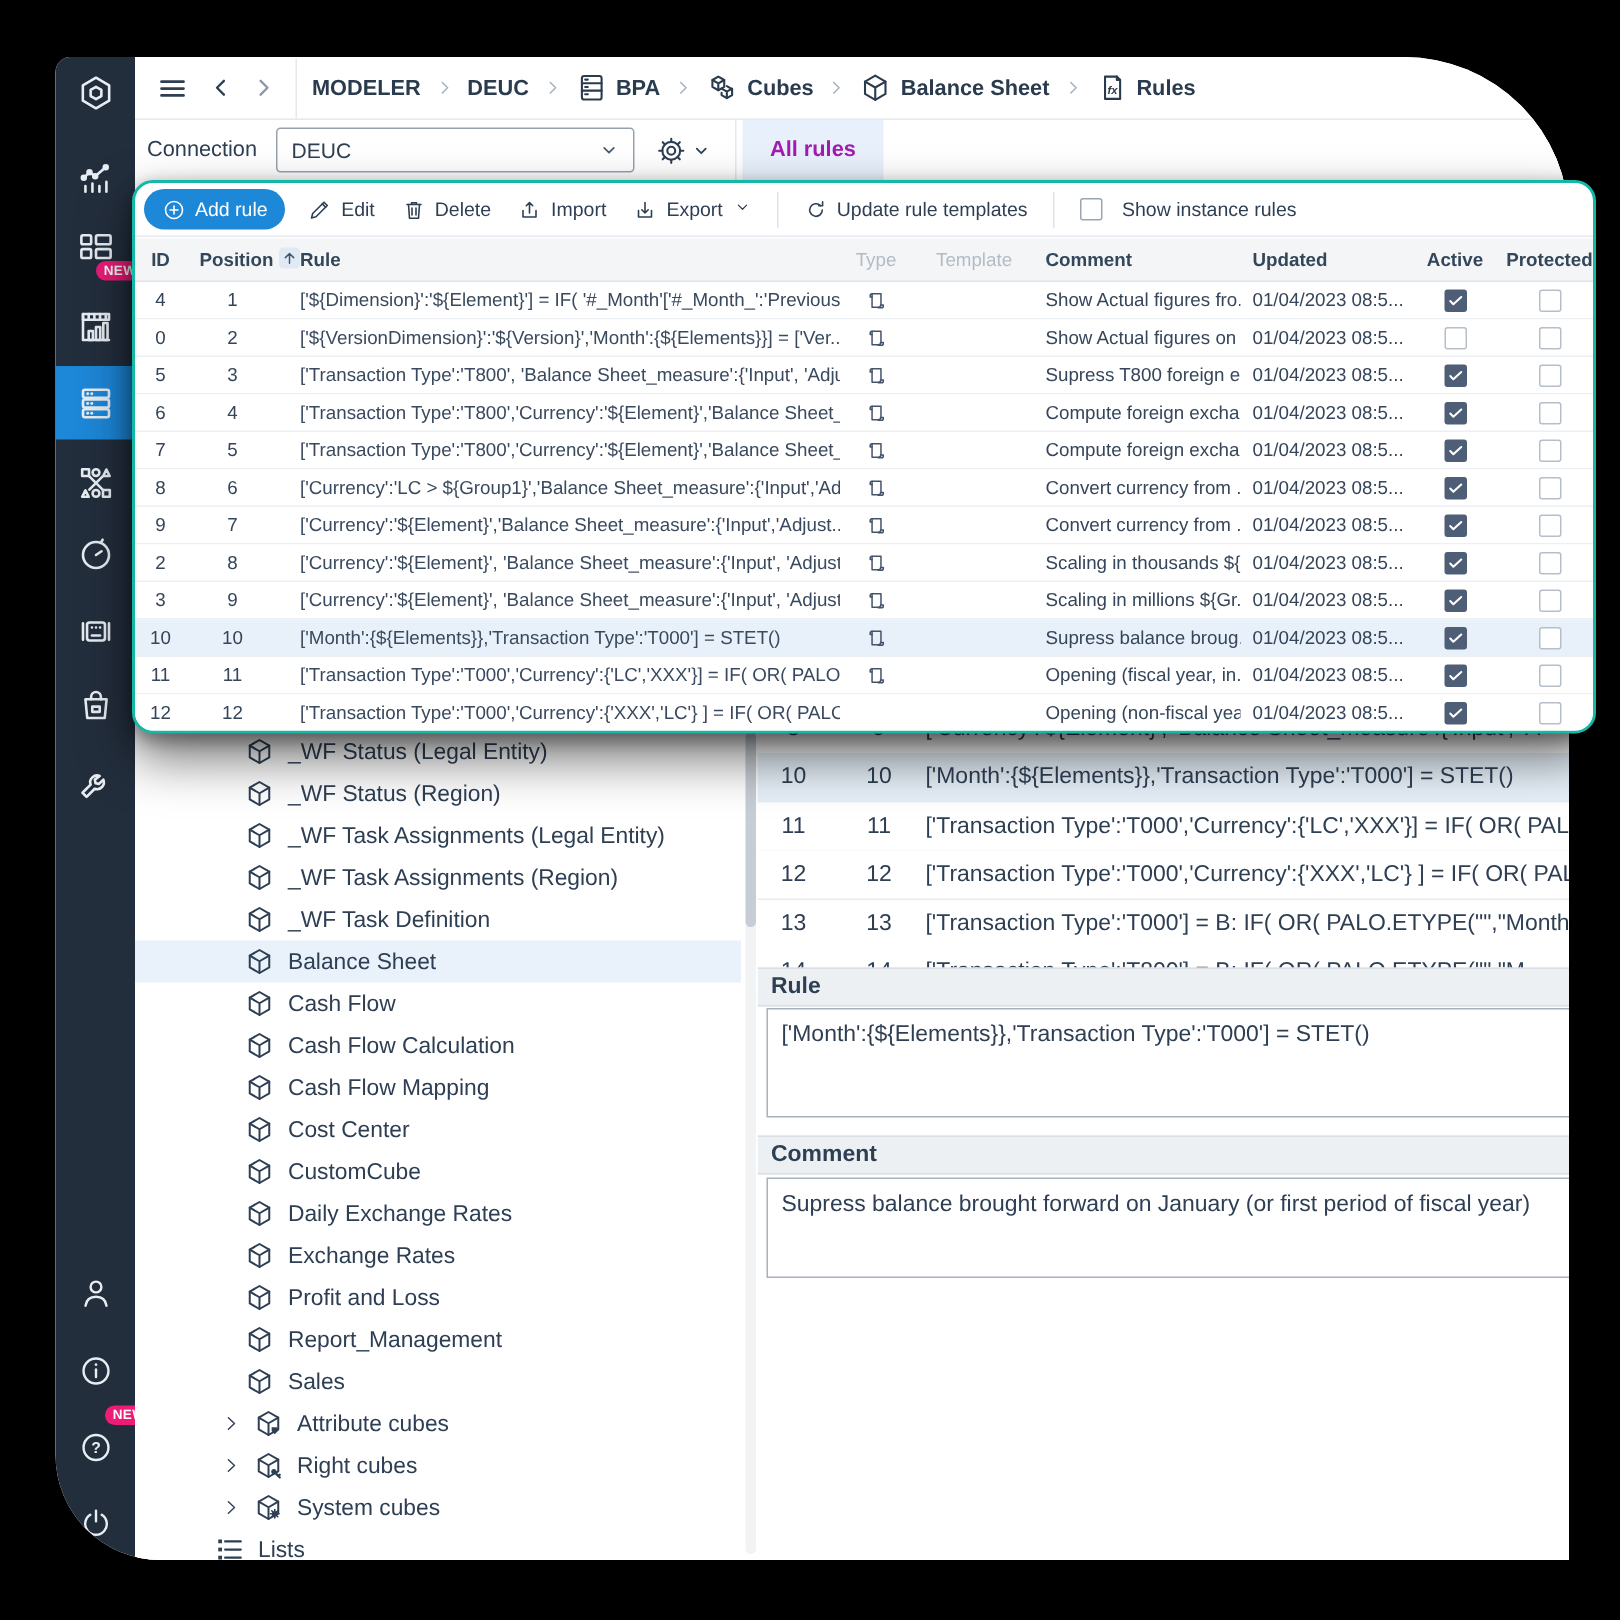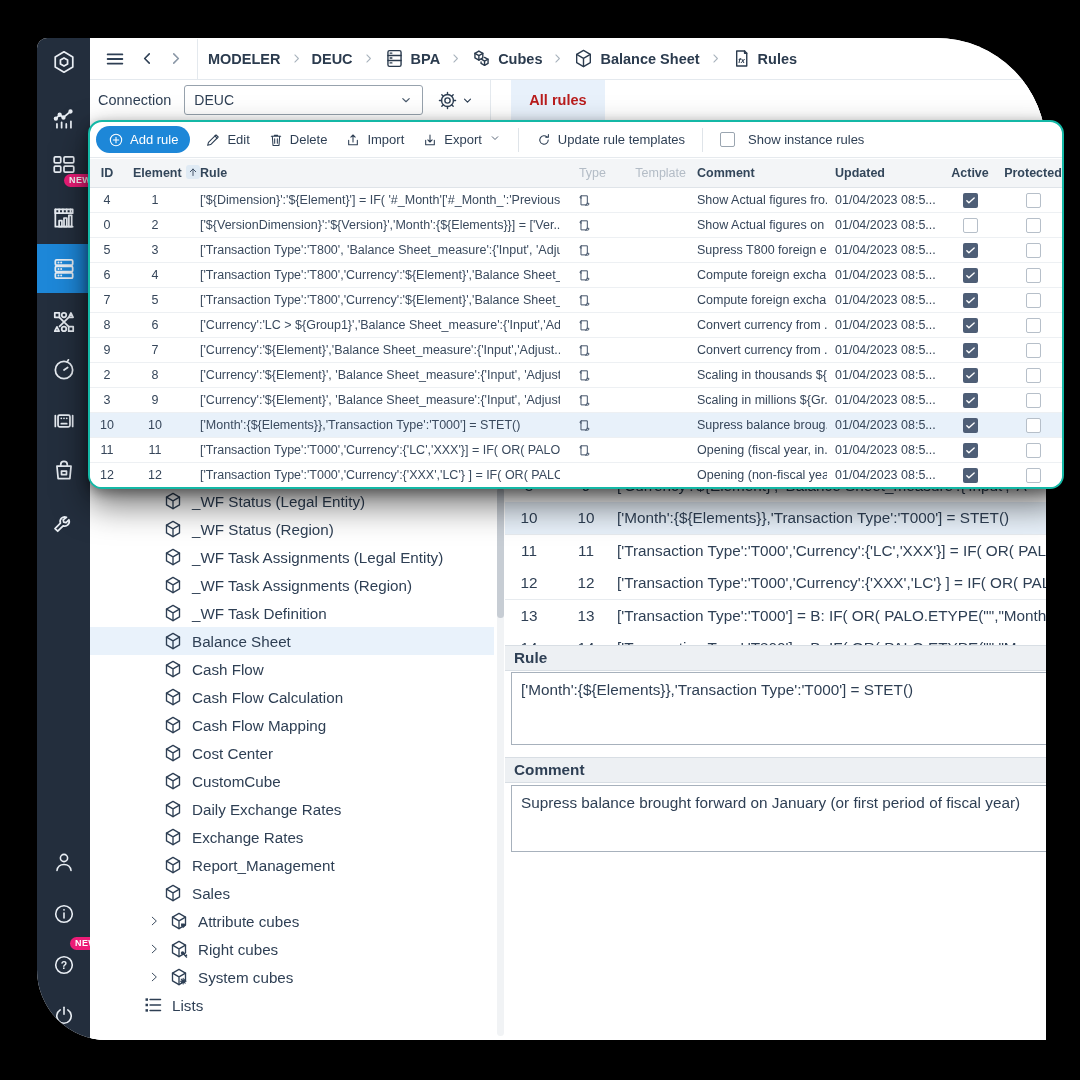--- a/index.html
+++ b/index.html
@@ -30,22 +30,22 @@
   
   .conn-bar{position:absolute;top:42px;left:0;right:0;height:40px;display:flex;align-items:center;background:#fff;}
   .conn-label{margin-left:8px;font-size:14.5px;color:#2e3f54;}
   .conn-select{margin-left:13px;width:239px;height:30px;border:1px solid #97a2ad;border-radius:3px;
     display:flex;align-items:center;justify-content:space-between;padding:0 9px;font-size:14px;color:#2e3f54;background:#fff;}
   .conn-select svg{width:14px;height:14px;color:#4a5a6c;}
   .conn-gear{margin-left:14px;display:flex;align-items:center;gap:3px;color:#2e3f54;}
   .conn-gear svg.g{width:21px;height:21px;}
   .conn-gear svg.ch{width:13px;height:13px;}
   .conn-div{width:1px;height:40px;background:#e4e9ee;margin-left:16px;}
-  .conn-tab{margin-left:20px;height:40px;padding:0 18px;display:flex;align-items:center;
-    background:#e8f1fb;color:#b91c1c;font-size:14.5px;font-weight:600;}
+  .conn-tab{margin-left:4px;height:40px;padding:0 18px;display:flex;align-items:center;
+    background:#e8f1fb;color:#a21caf;font-size:14.5px;font-weight:600;}
   
   .content{position:absolute;top:82px;left:0;right:0;bottom:0;}
   .tree-pane{position:absolute;left:0;top:0;bottom:0;width:407px;background:#fff;overflow:hidden;}
   .tree-list{position:absolute;left:0;right:3px;top:367px;}
   .tree-item{height:28px;display:flex;align-items:center;font-size:15.2px;color:#2e3f54;padding-left:73px;position:relative;}
   .tree-item.sel{background:#e9f2fb;}
   .tree-item svg.cube{width:20px;height:20px;margin-right:9px;flex:0 0 auto;color:#2e3f54;}
   .tree-item .tchev{position:absolute;left:57px;width:14px;height:14px;color:#2e3f54;}
   .tree-item.exp{padding-left:79px;}
   .tree-item.flat{padding-left:53px;}
@@ -74,21 +74,21 @@
   .tbtn svg{width:16px;height:16px;}
   .tbtn.primary{background:#1d87d8;color:#fff;border-radius:14px;padding:0 12px;margin-right:6px;}
   .tbtn .chsm{width:12px;height:12px;margin-left:1px;}
   .tdiv{width:1px;height:24px;background:#dfe4e9;margin:0 8px;}
   .tchk{width:15px;height:15px;border:1.5px solid #9aa5b0;border-radius:2px;background:#fff;margin-right:7px;flex:0 0 auto;}
   
   .phead{position:absolute;top:37px;left:0;right:0;height:29px;background:#f3f5f7;border-bottom:1px solid #dfe4e9;}
   .pc{position:absolute;top:0;height:100%;display:flex;align-items:center;white-space:nowrap;overflow:hidden;
     font-size:12.5px;color:#33465a;}
   .phead .pc{font-weight:600;}
-  .phead .dim{color:#b3bcc6;font-weight:400;justify-content:flex-end;}
+  .phead .dim{color:#b3bcc6;font-weight:400;}
   .c-id{left:4px;width:26px;justify-content:center;}
   .c-pos{left:47px;width:36px;justify-content:center;}
   .c-pos-h{left:43px;width:76px;}
   .c-rule{left:110px;right:502px;}
   .c-type{left:472px;width:44px;justify-content:center;}
   .c-template{left:534px;width:62px;}
   .c-comment{left:607px;width:130px;}
   .c-updated{left:745px;width:112px;}
   .c-active{left:850px;width:60px;justify-content:center;}
   .c-protected{left:912px;width:62px;justify-content:center;}
@@ -457,20 +457,29 @@
                 </span>
                 <span>Exchange Rates</span>
               </div>
               <div class="tree-item">
                 <span style="display: flex;">
                   <svg class="cube" viewBox="0 0 24 24" fill="none" stroke="currentColor" stroke-width="1.6" stroke-linecap="round" stroke-linejoin="round">
                     <path d="M12 2.8l7.8 4.5v9.4L12 21.2l-7.8-4.5V7.3z"></path>
                     <path d="M4.2 7.3l7.8 4.5 7.8-4.5M12 11.8v9.4"></path>
                   </svg>
                 </span>
+                <span>Profit and Loss</span>
+              </div>
+              <div class="tree-item">
+                <span style="display: flex;">
+                  <svg class="cube" viewBox="0 0 24 24" fill="none" stroke="currentColor" stroke-width="1.6" stroke-linecap="round" stroke-linejoin="round">
+                    <path d="M12 2.8l7.8 4.5v9.4L12 21.2l-7.8-4.5V7.3z"></path>
+                    <path d="M4.2 7.3l7.8 4.5 7.8-4.5M12 11.8v9.4"></path>
+                  </svg>
+                </span>
                 <span>Report_Management</span>
               </div>
               <div class="tree-item">
                 <span style="display: flex;">
                   <svg class="cube" viewBox="0 0 24 24" fill="none" stroke="currentColor" stroke-width="1.6" stroke-linecap="round" stroke-linejoin="round">
                     <path d="M12 2.8l7.8 4.5v9.4L12 21.2l-7.8-4.5V7.3z"></path>
                     <path d="M4.2 7.3l7.8 4.5 7.8-4.5M12 11.8v9.4"></path>
                   </svg>
                 </span>
                 <span>Sales</span>
@@ -632,21 +641,21 @@
         <div class="tbtn">
           <span class="tchk"></span>
           <span>Show instance rules</span>
         </div>
       </div>
     <div class="phead" id="popup-head">
         <div class="pc c-id">
           <span>ID</span>
         </div>
         <div class="pc c-pos-h">
-          <span>Element</span>
+          <span>Position</span>
           <span><svg class="sort-ic" viewBox="0 0 24 24" fill="none" stroke="currentColor" stroke-width="1.6" stroke-linecap="round" stroke-linejoin="round">
               <path d="M12 19V6M6.5 11.5L12 6l5.5 5.5" stroke-width="2"></path>
             </svg></span>
         </div>
         <div class="pc c-rule">
           <span>Rule</span>
         </div>
         <div class="pc c-type dim">
           <span>Type</span>
         </div>

